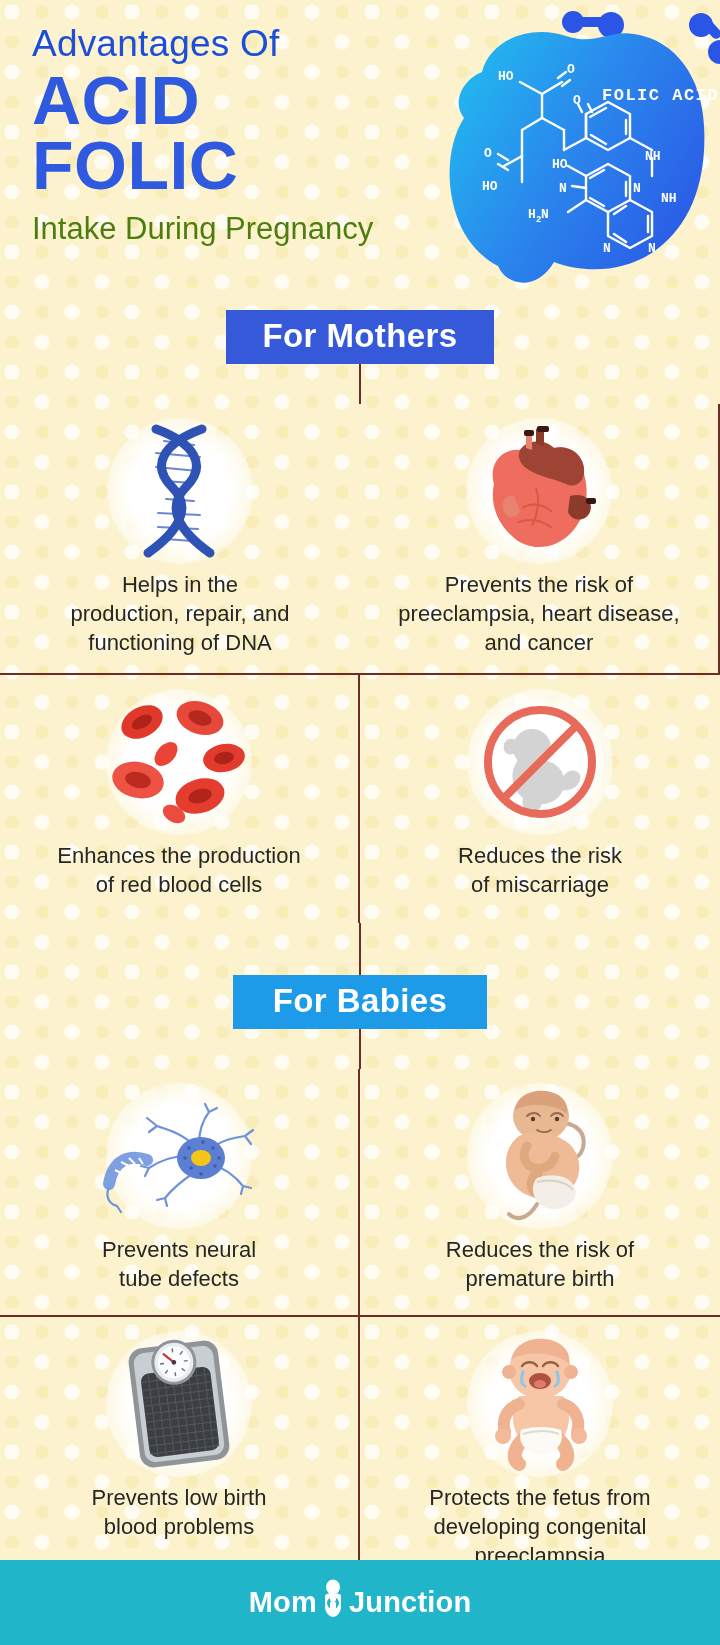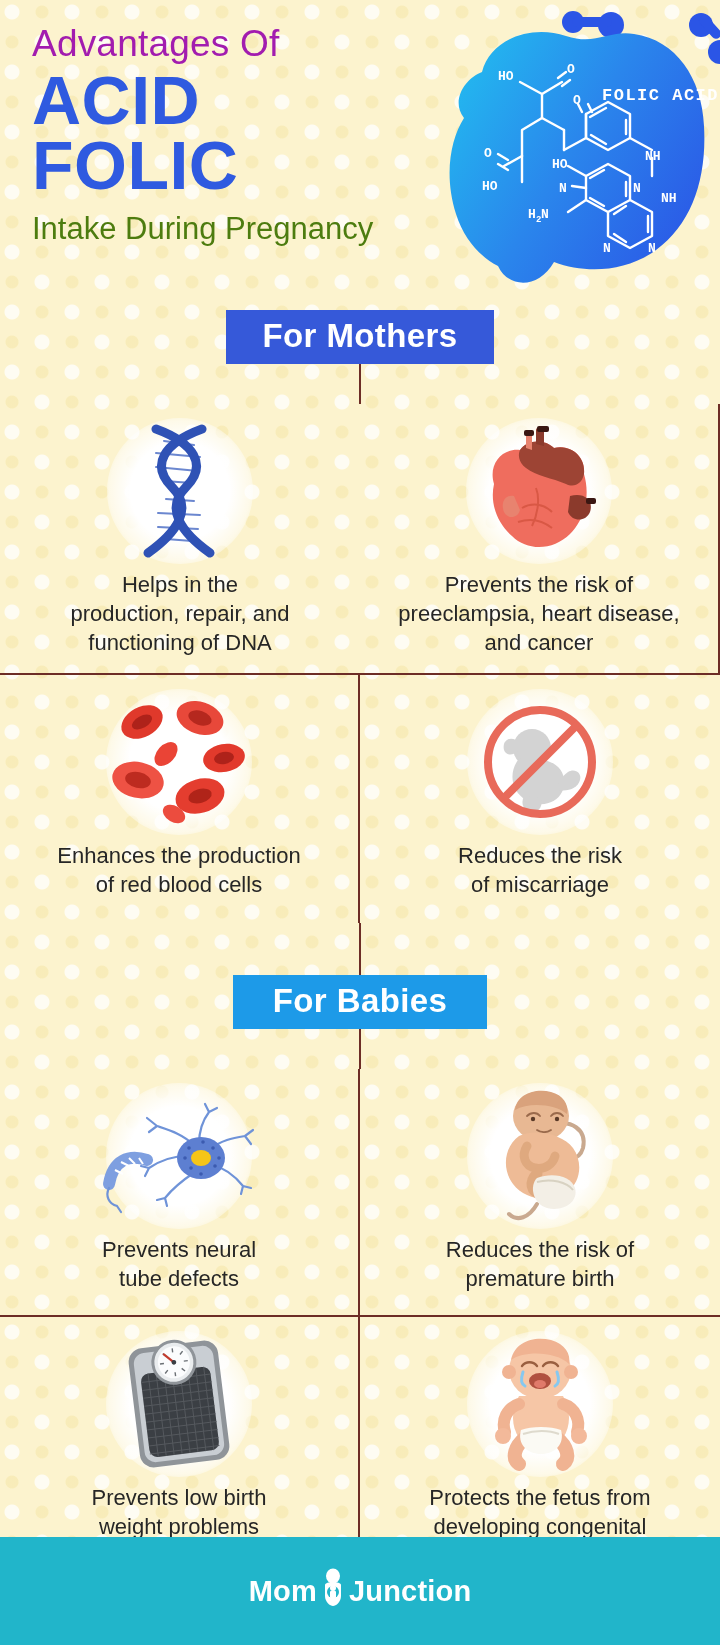--- a/index.html
+++ b/index.html
@@ -38,21 +38,21 @@
     height: 310px;
   }
   #header-text {
     position: absolute;
     left: 32px;
     top: 22px;
     width: 400px;
   }
   .title-line1 {
     font-size: 37px;
-    color: #a21caf;
+    color: #1d4ed8;
     letter-spacing: 0.2px;
     line-height: 1.18;
     font-weight: 400;
   }
   .title-big {
     font-size: 68px;
     font-weight: 700;
     color: #2f5ae0;
     line-height: 0.96;
     letter-spacing: 0.5px;
@@ -172,21 +172,21 @@
     background: #6d2d26;
     transform: translateX(-1px);
   }
 
   
   #footer {
     position: absolute;
     left: 0;
     bottom: 0;
     width: 720px;
-    height: 108px;
+    height: 85px;
     background-color: #21b5ca;
     display: flex;
     align-items: center;
     justify-content: center;
   }
   #footer-logo {
     display: flex;
     align-items: center;
     gap: 1px;
   }
@@ -507,21 +507,21 @@
             <g stroke="#6b7075" stroke-width="1.4">
               <path d="M59,14 V18 M73,28 H69 M59,42 V38 M45,28 H49"></path>
               <path d="M69,18 L66,21 M69,38 L66,35 M49,38 L52,35 M49,18 L52,21"></path>
             </g>
             <line x1="59" y1="28" x2="50" y2="19" stroke="#c23b2e" stroke-width="2.2" stroke-linecap="round"></line>
             <circle cx="59" cy="28" r="2.4" fill="#3b3f44"></circle>
           </g>
         </svg>
       </div>
       <div class="benefit-text">Prevents low birth
-weight problems</div>
+blood problems</div>
     </div>
 
     <div class="benefit-cell">
       <div class="icon-holder">
         <svg width="130" height="140" viewBox="0 0 130 140">
 
           <ellipse cx="65" cy="36" rx="31" ry="29" fill="#f6c6a6"></ellipse>
           <path d="M36,26 C40,8 58,2 76,6 C90,10 96,20 94,30 C82,18 50,16 36,26 Z" fill="#f0b392"></path>
 
           <circle cx="34" cy="38" r="7" fill="#f0b392"></circle>

